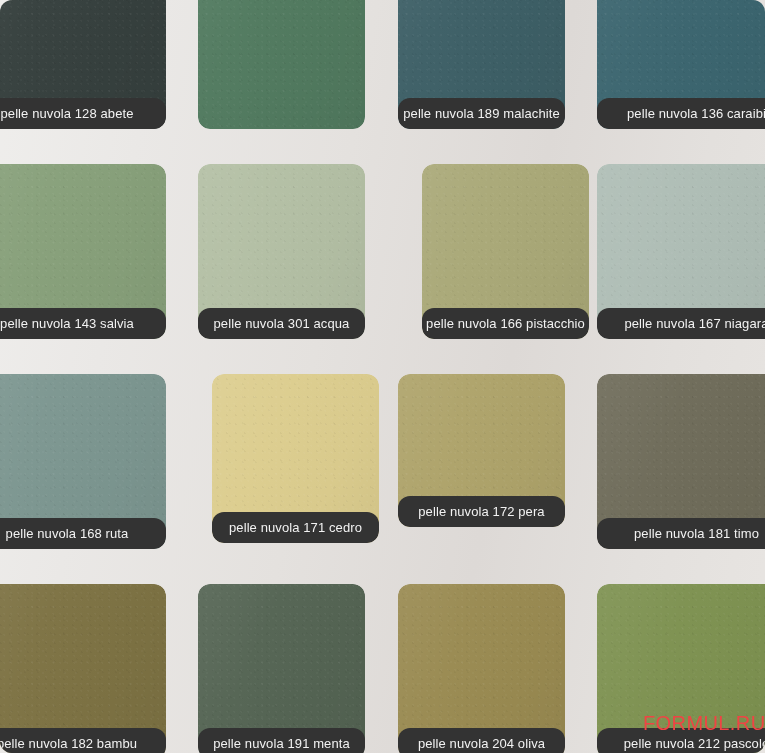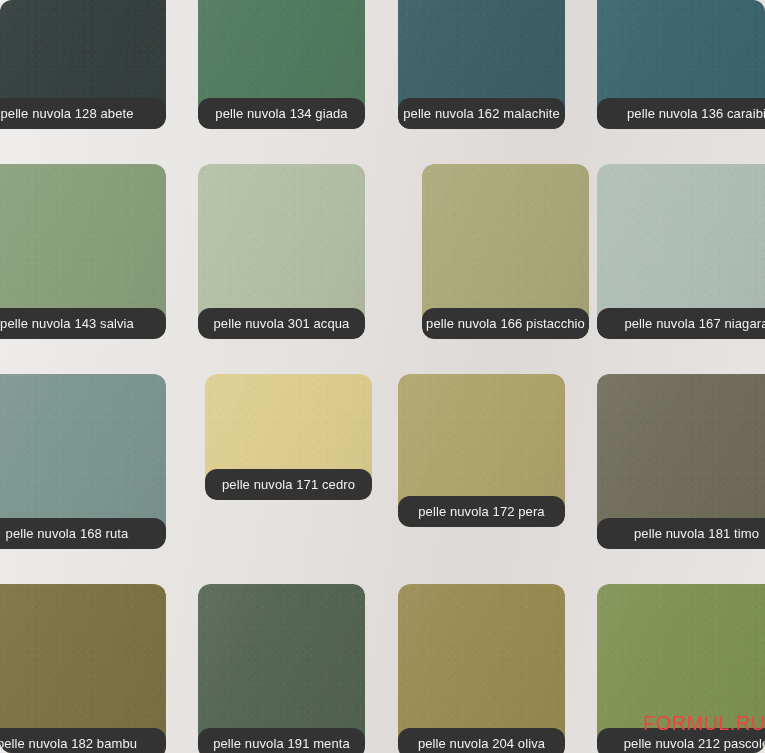--- a/index.html
+++ b/index.html
@@ -104,25 +104,24 @@
 </head>
 <body>
 
 <div id="grid">
     <div class="swatch-card" style="left: -32px; top: -86px; width: 198px; height: 215px;">
       <div class="swatch-color" style="background: rgb(54, 64, 62);"></div>
       <div class="swatch-label">pelle nuvola 128 abete</div>
     </div>
     <div class="swatch-card" style="left: 198px; top: -86px; width: 167px; height: 215px;">
       <div class="swatch-color" style="background: rgb(81, 122, 95);"></div>
-      <div class="swatch-label">pelle nuvola 134 giada</div>
     </div>
     <div class="swatch-card" style="left: 398px; top: -86px; width: 167px; height: 215px;">
       <div class="swatch-color" style="background: rgb(61, 95, 102);"></div>
-      <div class="swatch-label">pelle nuvola 162 malachite</div>
+      <div class="swatch-label">pelle nuvola 189 malachite</div>
     </div>
     <div class="swatch-card" style="left: 597px; top: -86px; width: 199px; height: 215px;">
       <div class="swatch-color" style="background: rgb(59, 101, 111);"></div>
       <div class="swatch-label">pelle nuvola 136 caraibi</div>
     </div>
     <div class="swatch-card" style="left: -32px; top: 164px; width: 198px; height: 175px;">
       <div class="swatch-color" style="background: rgb(135, 160, 122);"></div>
       <div class="swatch-label">pelle nuvola 143 salvia</div>
     </div>
     <div class="swatch-card" style="left: 198px; top: 164px; width: 167px; height: 175px;">
@@ -134,21 +133,21 @@
       <div class="swatch-label">pelle nuvola 166 pistacchio</div>
     </div>
     <div class="swatch-card" style="left: 597px; top: 164px; width: 199px; height: 175px;">
       <div class="swatch-color" style="background: rgb(174, 189, 181);"></div>
       <div class="swatch-label">pelle nuvola 167 niagara</div>
     </div>
     <div class="swatch-card" style="left: -32px; top: 374px; width: 198px; height: 175px;">
       <div class="swatch-color" style="background: rgb(124, 150, 144);"></div>
       <div class="swatch-label">pelle nuvola 168 ruta</div>
     </div>
-    <div class="swatch-card" style="left: 205px; top: 374px; width: 167px; height: 126px;">
+    <div class="swatch-card" style="left: 212px; top: 374px; width: 167px; height: 169px;">
       <div class="swatch-color" style="background: rgb(220, 205, 142);"></div>
       <div class="swatch-label">pelle nuvola 171 cedro</div>
     </div>
     <div class="swatch-card" style="left: 398px; top: 374px; width: 167px; height: 153px;">
       <div class="swatch-color" style="background: rgb(174, 163, 106);"></div>
       <div class="swatch-label">pelle nuvola 172 pera</div>
     </div>
     <div class="swatch-card" style="left: 597px; top: 374px; width: 199px; height: 175px;">
       <div class="swatch-color" style="background: rgb(110, 107, 89);"></div>
       <div class="swatch-label">pelle nuvola 181 timo</div>

